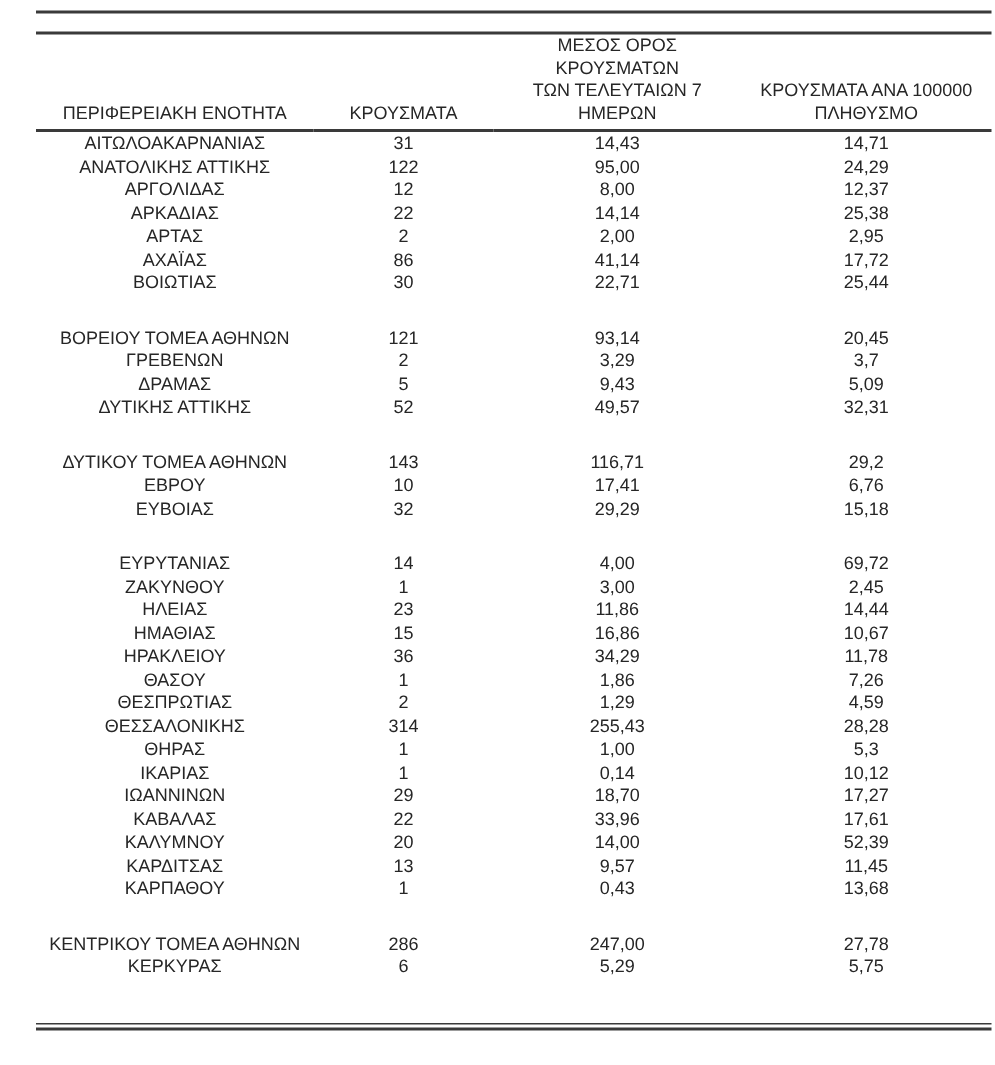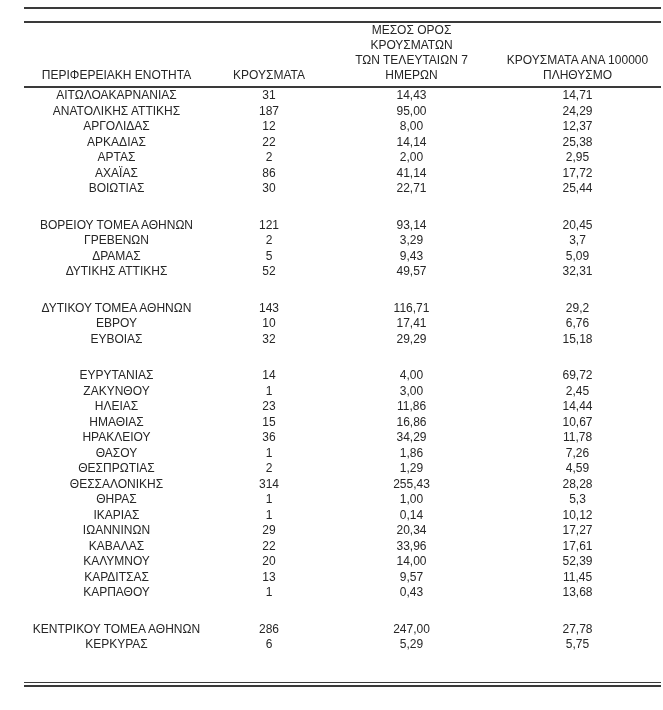--- a/index.html
+++ b/index.html
@@ -91,21 +91,21 @@
     </thead>
     <tbody id="table-body">
         <tr>
           <td>ΑΙΤΩΛΟΑΚΑΡΝΑΝΙΑΣ</td>
           <td>31</td>
           <td>14,43</td>
           <td>14,71</td>
         </tr>
         <tr>
           <td>ΑΝΑΤΟΛΙΚΗΣ ΑΤΤΙΚΗΣ</td>
-          <td>187</td>
+          <td>122</td>
           <td>95,00</td>
           <td>24,29</td>
         </tr>
         <tr>
           <td>ΑΡΓΟΛΙΔΑΣ</td>
           <td>12</td>
           <td>8,00</td>
           <td>12,37</td>
         </tr>
         <tr>
@@ -239,21 +239,21 @@
         </tr>
         <tr>
           <td>ΙΚΑΡΙΑΣ</td>
           <td>1</td>
           <td>0,14</td>
           <td>10,12</td>
         </tr>
         <tr>
           <td>ΙΩΑΝΝΙΝΩΝ</td>
           <td>29</td>
-          <td>20,34</td>
+          <td>18,70</td>
           <td>17,27</td>
         </tr>
         <tr>
           <td>ΚΑΒΑΛΑΣ</td>
           <td>22</td>
           <td>33,96</td>
           <td>17,61</td>
         </tr>
         <tr>
           <td>ΚΑΛΥΜΝΟΥ</td>

